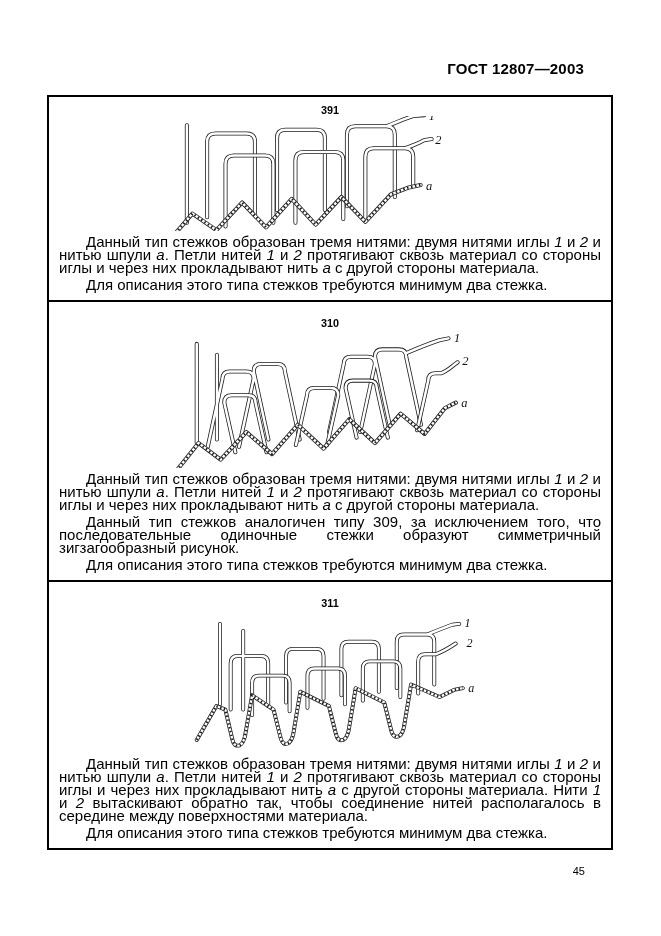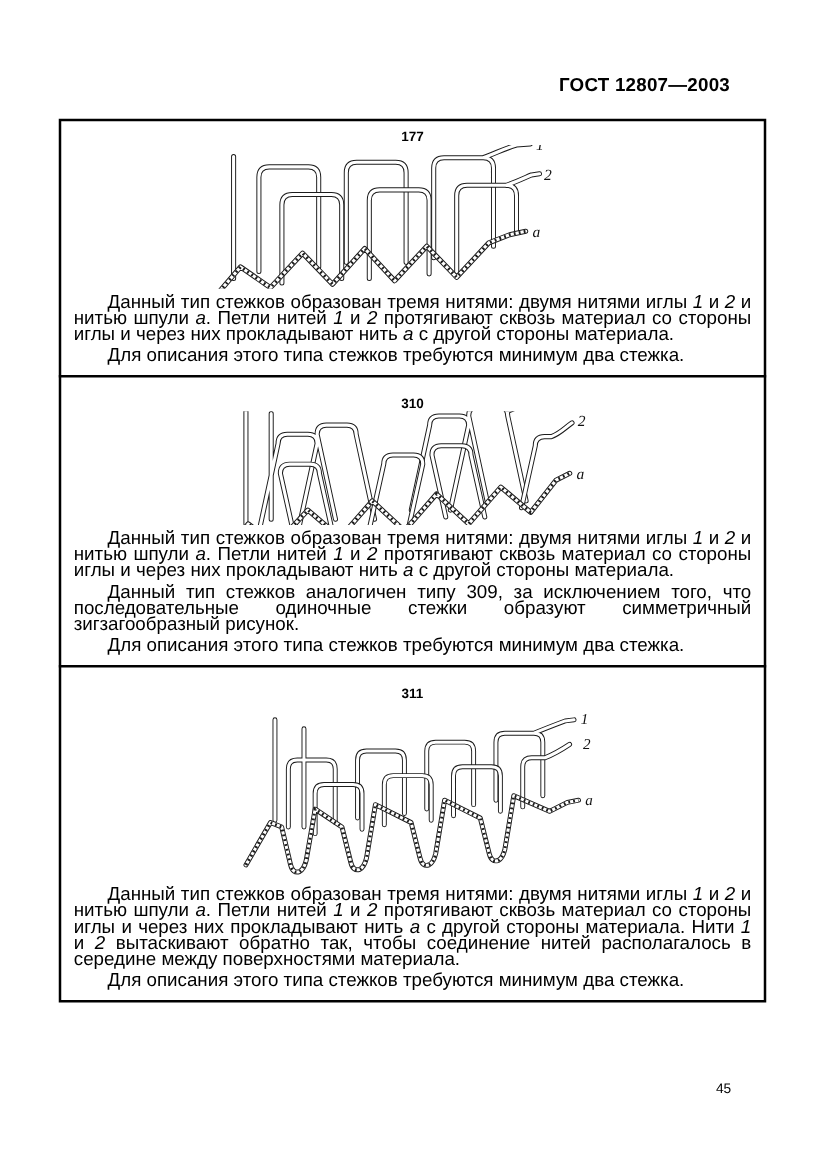--- a/index.html
+++ b/index.html
@@ -12,21 +12,21 @@
     font-size:15px;font-weight:bold;letter-spacing:.2px;
   }
   .boxes{position:absolute;left:47px;top:95px;width:566px;}
   .figbox{
     box-sizing:border-box;width:566px;border:2px solid #000;
     display:flex;flex-direction:column;justify-content:space-between;
     background:#fff;
   }
   .figbox + .figbox{margin-top:-2px;}
   .figbox.b1{height:207px;}
-  .figbox.b2{height:234px;}
+  .figbox.b2{height:282px;}
   .figbox.b3{height:270px;}
   .fig-title{
     text-align:center;font-weight:bold;font-size:10.8px;
     margin-top:7px;flex:0 0 auto;
   }
   .b2 .fig-title,.b3 .fig-title{margin-top:15px;}
   .fig-wrap{flex:1 1 auto;display:flex;align-items:center;justify-content:center;overflow:hidden;}
   .fig-wrap.f1{padding-right:60px;}
   .fig-wrap.f2{padding-right:24px;}
   .fig-wrap.f3{padding-right:4px;}
@@ -46,21 +46,21 @@
   .lab{font-family:"Liberation Serif",serif;font-style:italic;font-size:13.5px;fill:#111;}
 </style>
 </head>
 <body>
 
 <div class="doc-header">ГОСТ 12807—2003</div>
 
 <div class="boxes">
 
   <section class="figbox b1">
-    <div class="fig-title">177</div>
+    <div class="fig-title">391</div>
     <div class="fig-wrap f1">
       <svg width="315" height="138" viewBox="0 0 315 150">
         <defs>
           <path id="f1t1" d="M34,128 L34,22 M56,122 L56,40 Q56,31 65,31 L99,31 Q108,31 108,40 L108,118 M132,114 L132,36 Q132,27 141,27 L175,27 Q184,27 184,36 L184,114 M208,110 L208,32 Q208,23 217,23 L251,23 Q260,23 260,32 L260,100 M251,23 C262,19 270,15 280,12 L292,11"></path>
           <path id="f1t2" d="M76,132 L76,64 Q76,55 85,55 L119,55 Q128,55 128,64 L128,128 M152,128 L152,60 Q152,51 161,51 L195,51 Q204,51 204,60 L204,124 M228,124 L228,56 Q228,47 237,47 L271,47 Q280,47 280,56 L280,86 M271,47 C280,44 286,41 293,38 L300,37"></path>
           <path id="f1a" d="M16,146 L40,118 L66,136 L94,106 L120,133 L148,102 L174,130 L202,100 L228,127 L256,97 L274,90 L288,87"></path>
         </defs>
         <use href="#f1t1" class="out"></use>
           <use href="#f1t1" class="core"></use>
         <use href="#f1t2" class="out"></use>

